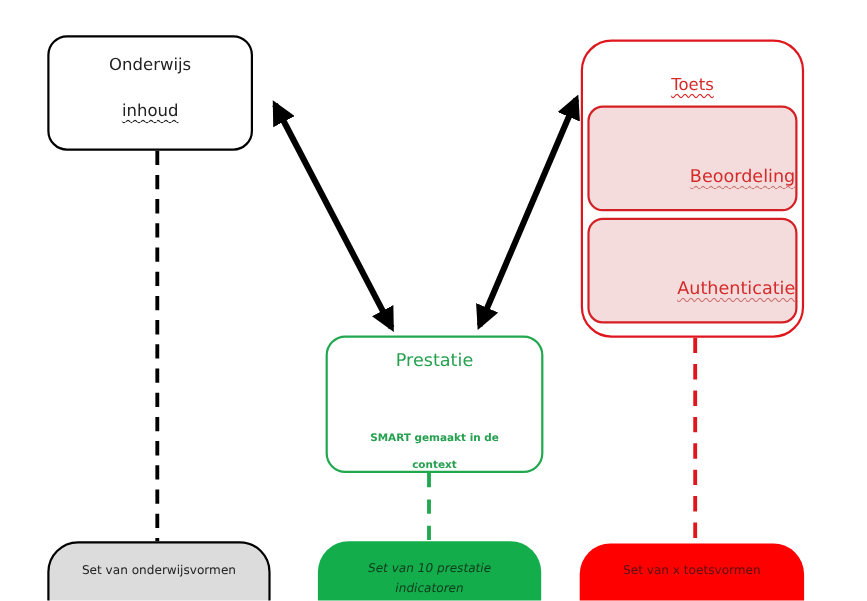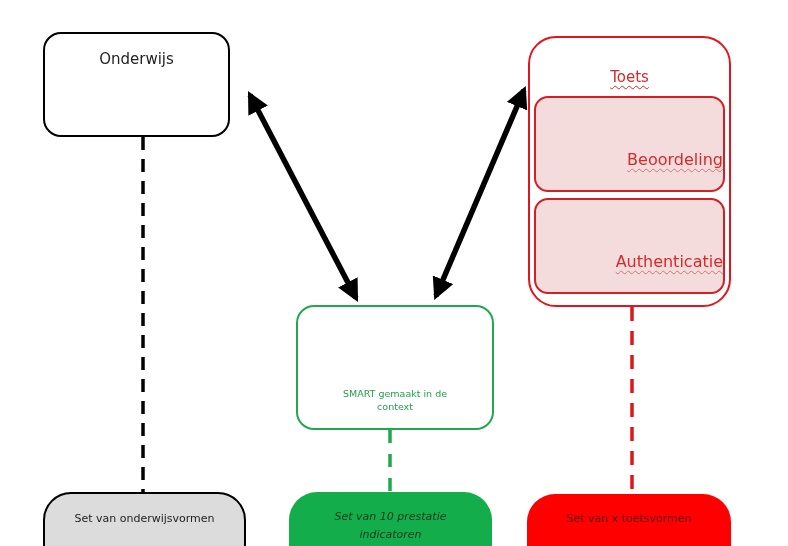--- a/index.html
+++ b/index.html
@@ -25,21 +25,21 @@
     border: 2.5px solid #d41f24; border-radius: 14px; background: #f4dcdc; color: #d52a2a; font-size: 16px; }
   .inner span { position: absolute; left: 0; right: 0; top: 26px; text-decoration-color: #c77; text-align: right; }
   #box-beoordeling { top: 58px; }
   #box-authenticatie { top: 160px; }
 
   
   #box-prestatie { left: 296px; top: 305px; width: 198px; height: 125px;
     border: 2.5px solid #21a84f; border-radius: 18px; background: #fff; color: #25a04f; }
   #box-prestatie .l1 { position: absolute; left: 0; right: 0; top: 11px; font-size: 16px; }
   #box-prestatie .l2 { position: absolute; left: 0; right: 0; top: 39px; font-size: 16px; }
-  #box-prestatie .sub { position: absolute; left: 30px; right: 30px; top: 80px; font-size: 9.5px; line-height: 13px; }
+  #box-prestatie .sub { position: absolute; left: 30px; right: 30px; top: 80px; font-size: 9.5px; line-height: 24px; font-weight: bold; }
 
   
   #box-onderwijsvormen { left: 43px; top: 492px; width: 203px; height: 80px;
     border: 2.5px solid #000; border-radius: 28px; background: #dcdcdc; color: #222; font-size: 11px; }
   #box-onderwijsvormen .t { position: absolute; left: 0; right: 0; top: 18px; }
   #box-set-prestatie { left: 289px; top: 492px; width: 203px; height: 80px;
     border-radius: 28px; background: #13ae4b; color: #0f3a1c; font-size: 11px; line-height: 18px; }
   #box-set-prestatie .t { position: absolute; left: 30px; right: 30px; top: 16px; font-style: italic; }
   #box-set-toets { left: 527px; top: 494px; width: 204px; height: 80px;
     border-radius: 28px; background: #ff0000; color: #5a0f12; font-size: 11px; }
@@ -58,37 +58,39 @@
     </defs>
     <line x1="250" y1="95" x2="356" y2="298" stroke="#000" stroke-width="5.5" marker-start="url(#ah)" marker-end="url(#ah)"></line>
     <line x1="524" y1="90" x2="436" y2="296" stroke="#000" stroke-width="5.5" marker-start="url(#ah)" marker-end="url(#ah)"></line>
     <line x1="143" y1="137" x2="143" y2="492" stroke="#000" stroke-width="3.5" stroke-dasharray="13,9"></line>
     <line x1="390" y1="430" x2="390" y2="492" stroke="#21a84f" stroke-width="3.5" stroke-dasharray="13,11"></line>
     <line x1="632" y1="307" x2="632" y2="494" stroke="#e0161e" stroke-width="3.5" stroke-dasharray="14,10"></line>
   </svg>
 
   <div class="box" id="box-inhoud">
     <span class="l1">Onderwijs</span>
+    <span class="l2"><span class="sq">inhoud</span></span>
   </div>
 
   <div class="box" id="box-toets">
     <span class="title"><span class="sq">Toets</span></span>
     <div class="inner" id="box-beoordeling">
       <span>
           <span class="sq">Beoordeling</span>
         </span>
     </div>
     <div class="inner" id="box-authenticatie">
       <span>
           <span class="sq">Authenticatie</span>
         </span>
     </div>
   </div>
 
   <div class="box" id="box-prestatie">
+    <span class="l1">Prestatie</span>
     <span class="sub">SMART gemaakt in de context</span>
   </div>
 
   <div class="box" id="box-onderwijsvormen">
     <span class="t">Set van onderwijsvormen</span>
   </div>
 
   <div class="box" id="box-set-prestatie">
     <span class="t">Set van 10 prestatie indicatoren</span>
   </div>

